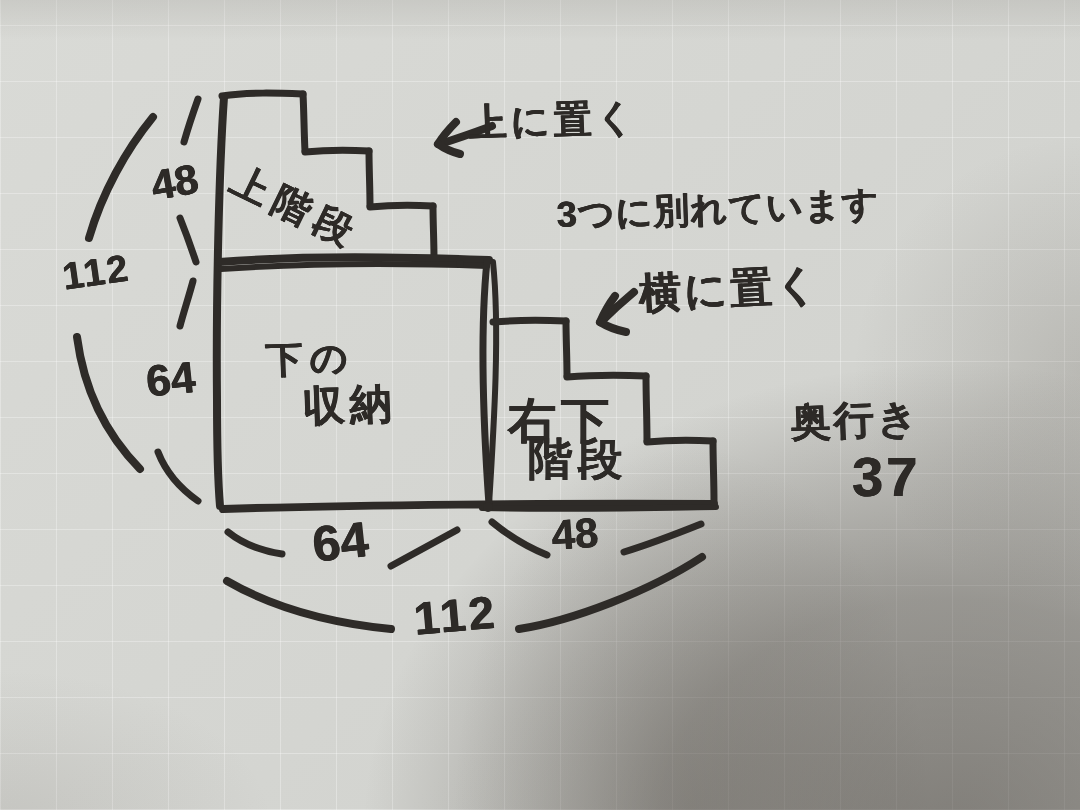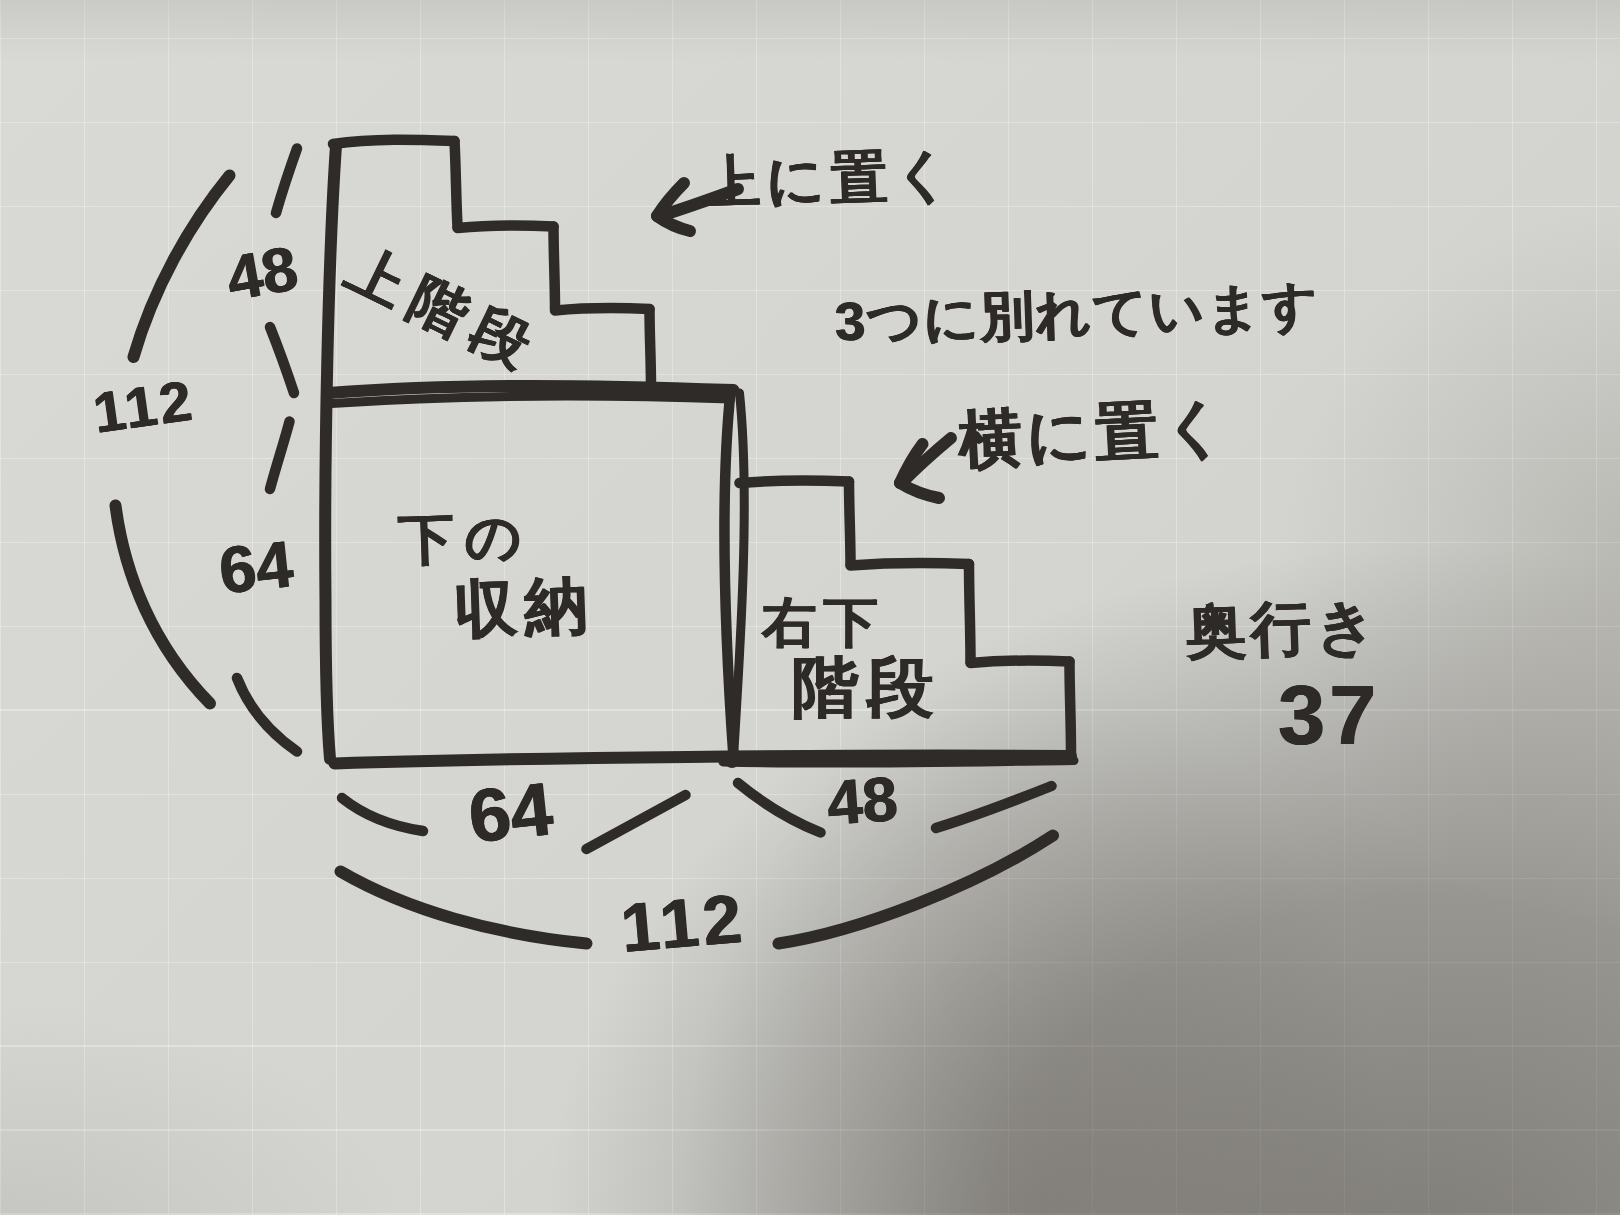--- a/index.html
+++ b/index.html
@@ -99,21 +99,21 @@
       <circle cx="488" cy="507" r="5" fill="#2e2b28" stroke="none"></circle>
       <circle cx="460" cy="264" r="4" fill="#2e2b28" stroke="none"></circle>
     </g>
   </svg>
 
   <div class="hand" style="left:242px;top:160px;font-size:38px;letter-spacing:8px;transform:rotate(26deg);">上階段</div>
 
   <div class="hand" style="left:265px;top:342px;font-size:37px;letter-spacing:7px;transform:rotate(-2deg);">下の</div>
   <div class="hand" style="left:302px;top:386px;font-size:42px;letter-spacing:5px;transform:rotate(-2deg);">収納</div>
 
-  <div class="hand" style="left:508px;top:397px;font-size:36px;letter-spacing:5px;">右下</div>
+  <div class="hand" style="left:508px;top:397px;font-size:48px;letter-spacing:5px;">右下</div>
   <div class="hand" style="left:528px;top:437px;font-size:44px;letter-spacing:6px;">階段</div>
 
   <div class="hand" style="left:468px;top:104px;font-size:38px;letter-spacing:4px;transform:rotate(-2deg);">上に置く</div>
   <div class="hand" style="left:556px;top:197px;font-size:36px;letter-spacing:1px;transform:rotate(-2deg);">3つに別れています</div>
   <div class="hand" style="left:638px;top:273px;font-size:42px;letter-spacing:3px;transform:rotate(-3deg);">横に置く</div>
   <div class="hand" style="left:790px;top:402px;font-size:40px;letter-spacing:3px;transform:rotate(-2deg);">奥行き</div>
   <div class="hand" style="left:852px;top:449px;font-size:56px;letter-spacing:3px;">37</div>
 
   <div class="hand" style="left:148px;top:166px;font-size:42px;transform:rotate(-10deg);">48</div>
   <div class="hand" style="left:60px;top:258px;font-size:38px;letter-spacing:2px;transform:rotate(-8deg);">112</div>

